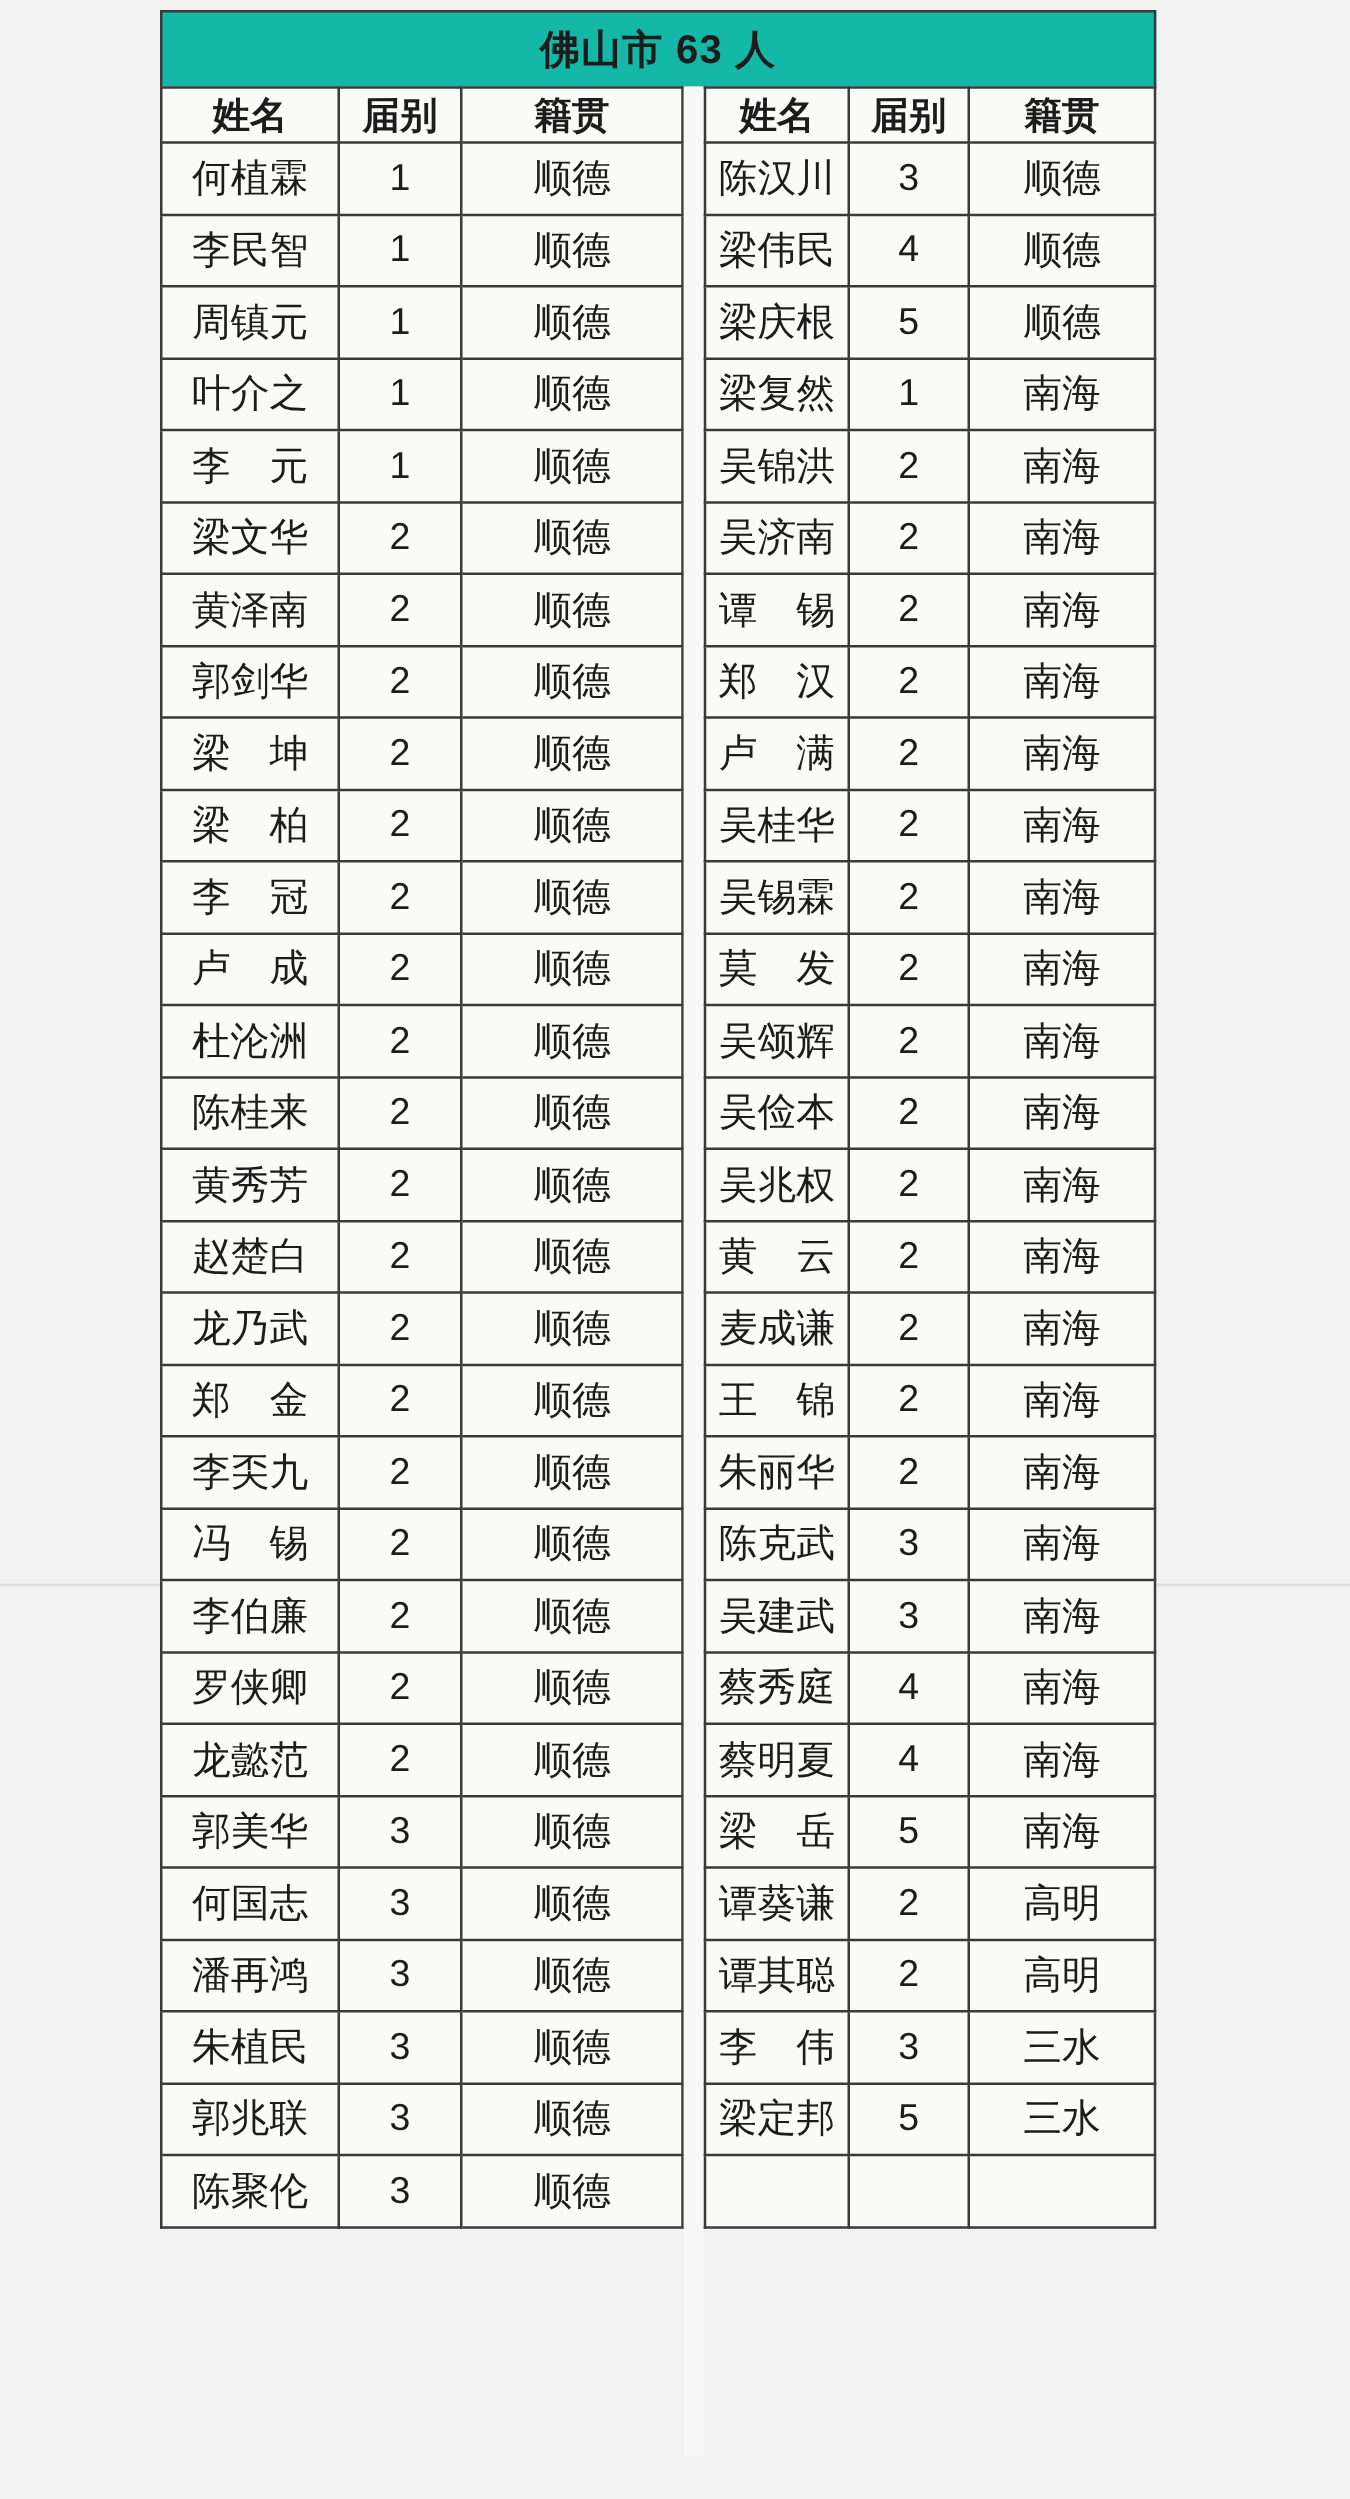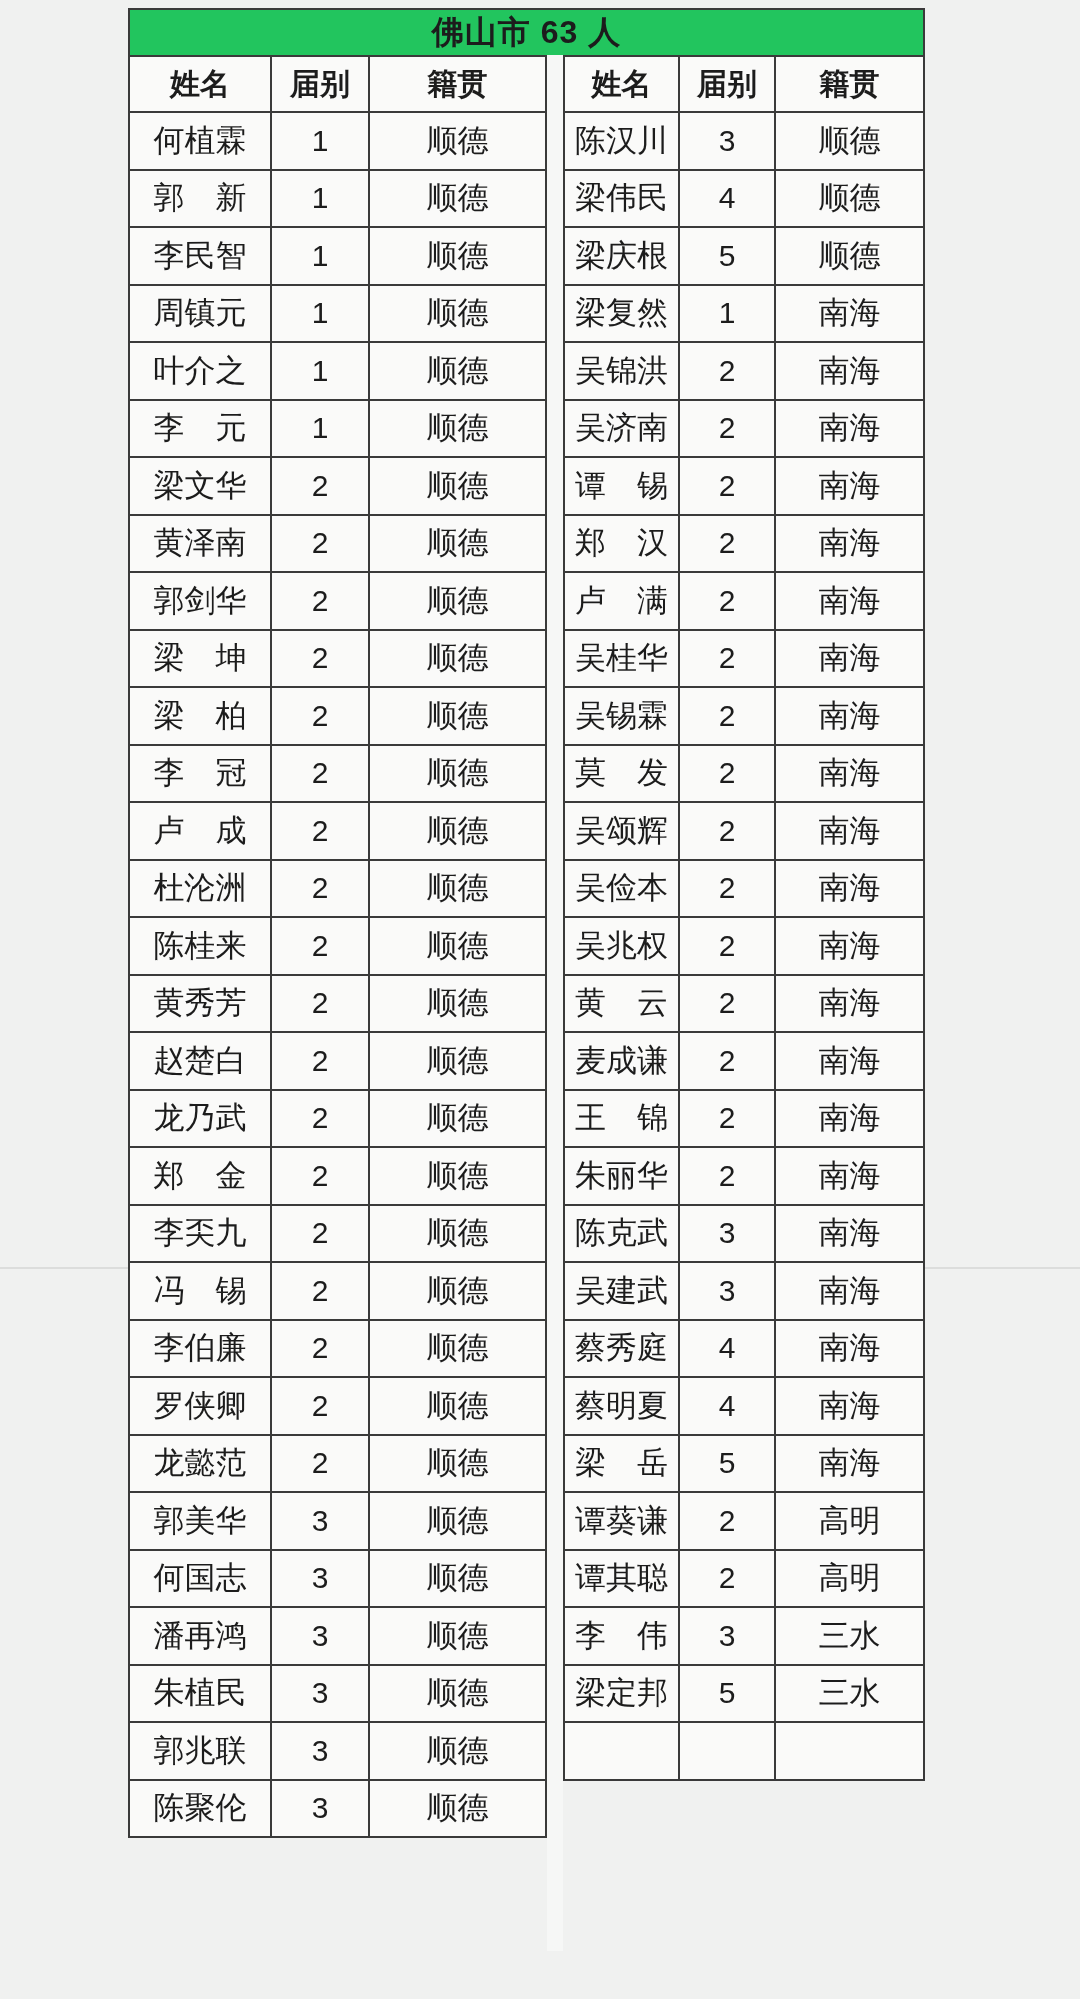--- a/index.html
+++ b/index.html
@@ -17,23 +17,23 @@
     background: #dcdddc;
     z-index: 0;
   }
   .panel {
     position: absolute; left: 128px; top: 8px;
     width: 797px;
     z-index: 1;
   }
   .title {
     box-sizing: border-box;
-    height: 49px;
+    height: 63px;
     border: 2px solid #3a3a3a;
-    background: #22c55e;
+    background: #14b8a6;
     display: flex; align-items: center; justify-content: center;
     font-size: 32px; font-weight: bold;
     letter-spacing: 1px;
   }
   .tables { display: flex; margin-top: -2px; align-items: flex-start; }
   .gap { width: 20px; height: 1896px; background: #f6f7f6; }
   table {
     border-collapse: collapse;
     table-layout: fixed;
     background: #fafaf9;
@@ -47,21 +47,21 @@
   table.right col.c-class  { width: 96px;  }
   table.right col.c-origin { width: 149px; }
   th, td {
     border: 2px solid #3a3a3a;
     text-align: center;
     vertical-align: middle;
     padding: 0;
     overflow: hidden;
     white-space: nowrap;
   }
-  thead tr { height: 56px; }
+  thead tr { height: 44px; }
   tbody tr { height: 57.5px; }
   th { font-size: 30px; font-weight: bold; }
   td { font-size: 31px; font-weight: normal; }
   td.num { font-size: 30px; }
 </style>
 </head>
 <body>
 
 <div class="join-line"></div>
 
@@ -82,25 +82,20 @@
           <th>籍贯</th>
         </tr>
       </thead>
       <tbody>
           <tr>
             <td>何植霖</td>
             <td class="num">1</td>
             <td>顺德</td>
           </tr>
           <tr>
-            <td>郭　新</td>
-            <td class="num">1</td>
-            <td>顺德</td>
-          </tr>
-          <tr>
             <td>李民智</td>
             <td class="num">1</td>
             <td>顺德</td>
           </tr>
           <tr>
             <td>周镇元</td>
             <td class="num">1</td>
             <td>顺德</td>
           </tr>
           <tr>

